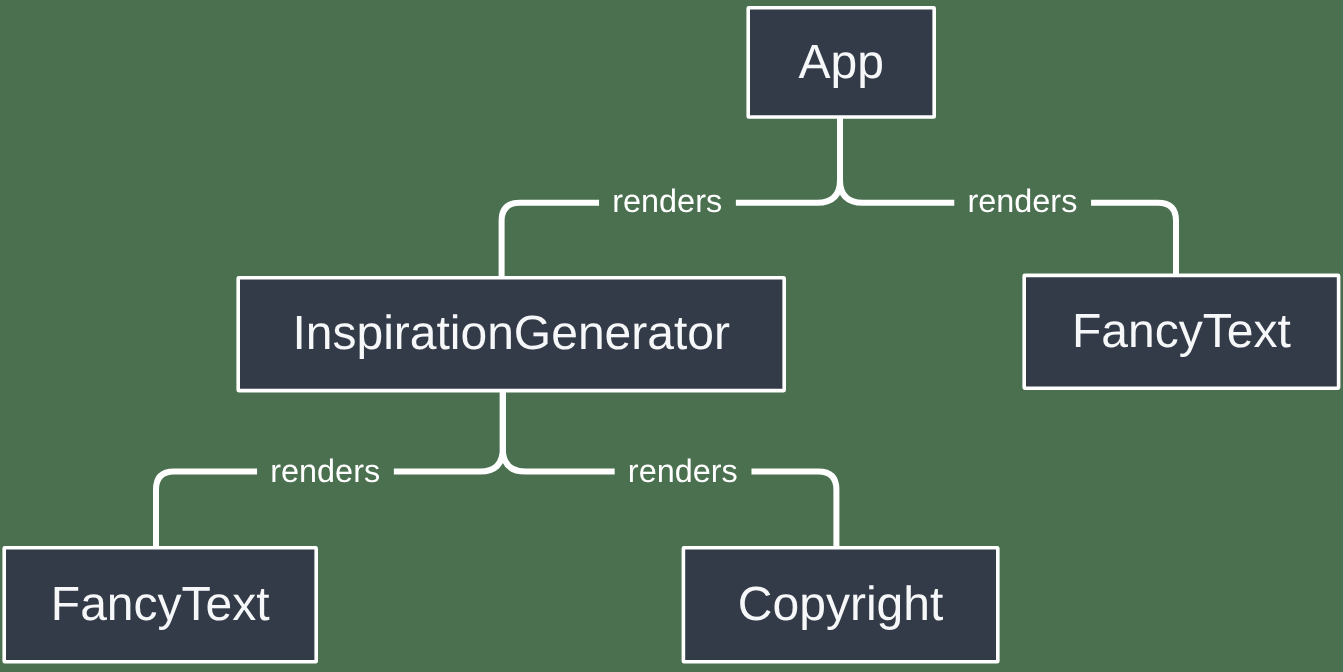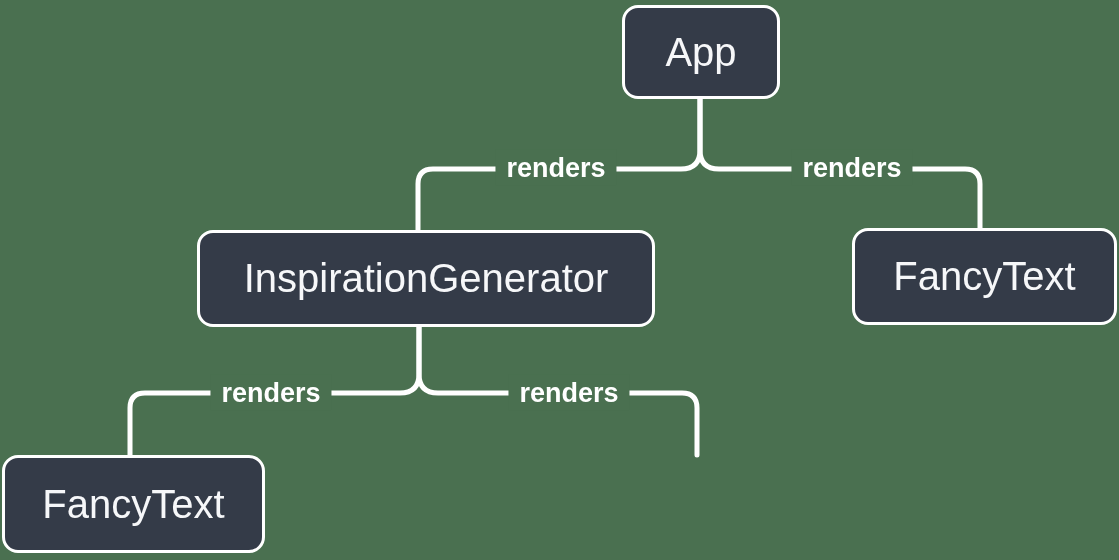--- a/index.html
+++ b/index.html
@@ -27,41 +27,41 @@
   .connectors path {
     stroke: var(--line);
     stroke-width: 5;
     fill: none;
     stroke-linecap: round;
   }
   .node {
     position: absolute;
     background: var(--node-fill);
     border: 3px solid var(--node-border);
-    border-radius: 16px;
+    border-radius: 2px;
     color: var(--text);
     font-size: 40px;
     font-weight: 400;
     display: flex;
     align-items: center;
     justify-content: center;
     white-space: nowrap;
   }
   .node-app                  { left: 622px; top: 5px;   width: 158px; height: 94px; }
   .node-inspiration          { left: 197px; top: 230px; width: 458px; height: 97px; text-align: right; }
   .node-fancy-right          { left: 852px; top: 228px; width: 265px; height: 97px; }
   .node-fancy-left           { left: 2px;   top: 455px; width: 263px; height: 98px; }
   .node-copyright            { left: 568px; top: 455px; width: 265px; height: 98px; }
   .edge-label {
     position: absolute;
     transform: translate(-50%, -50%);
     background: var(--bg);
     color: var(--line);
     font-size: 27px;
-    font-weight: 700;
+    font-weight: 400;
     padding: 2px 11px;
     line-height: 1.2;
     white-space: nowrap;
   }
   .edge-label-1 { left: 556px; top: 168px; }
   .edge-label-2 { left: 852px; top: 168px; }
   .edge-label-3 { left: 271px; top: 393px; }
   .edge-label-4 { left: 569px; top: 393px; }
 </style>
 </head>
@@ -85,19 +85,22 @@
   </div>
 
   <div class="node node-fancy-right">
     <span>FancyText</span>
   </div>
 
   <div class="node node-fancy-left">
     <span>FancyText</span>
   </div>
 
+  <div class="node node-copyright">
+    <span>Copyright</span>
+  </div>
 
   <div class="edge-label edge-label-1">renders</div>
   <div class="edge-label edge-label-2">renders</div>
   <div class="edge-label edge-label-3">renders</div>
   <div class="edge-label edge-label-4">renders</div>
 
 </div>
 
 </body></html>

